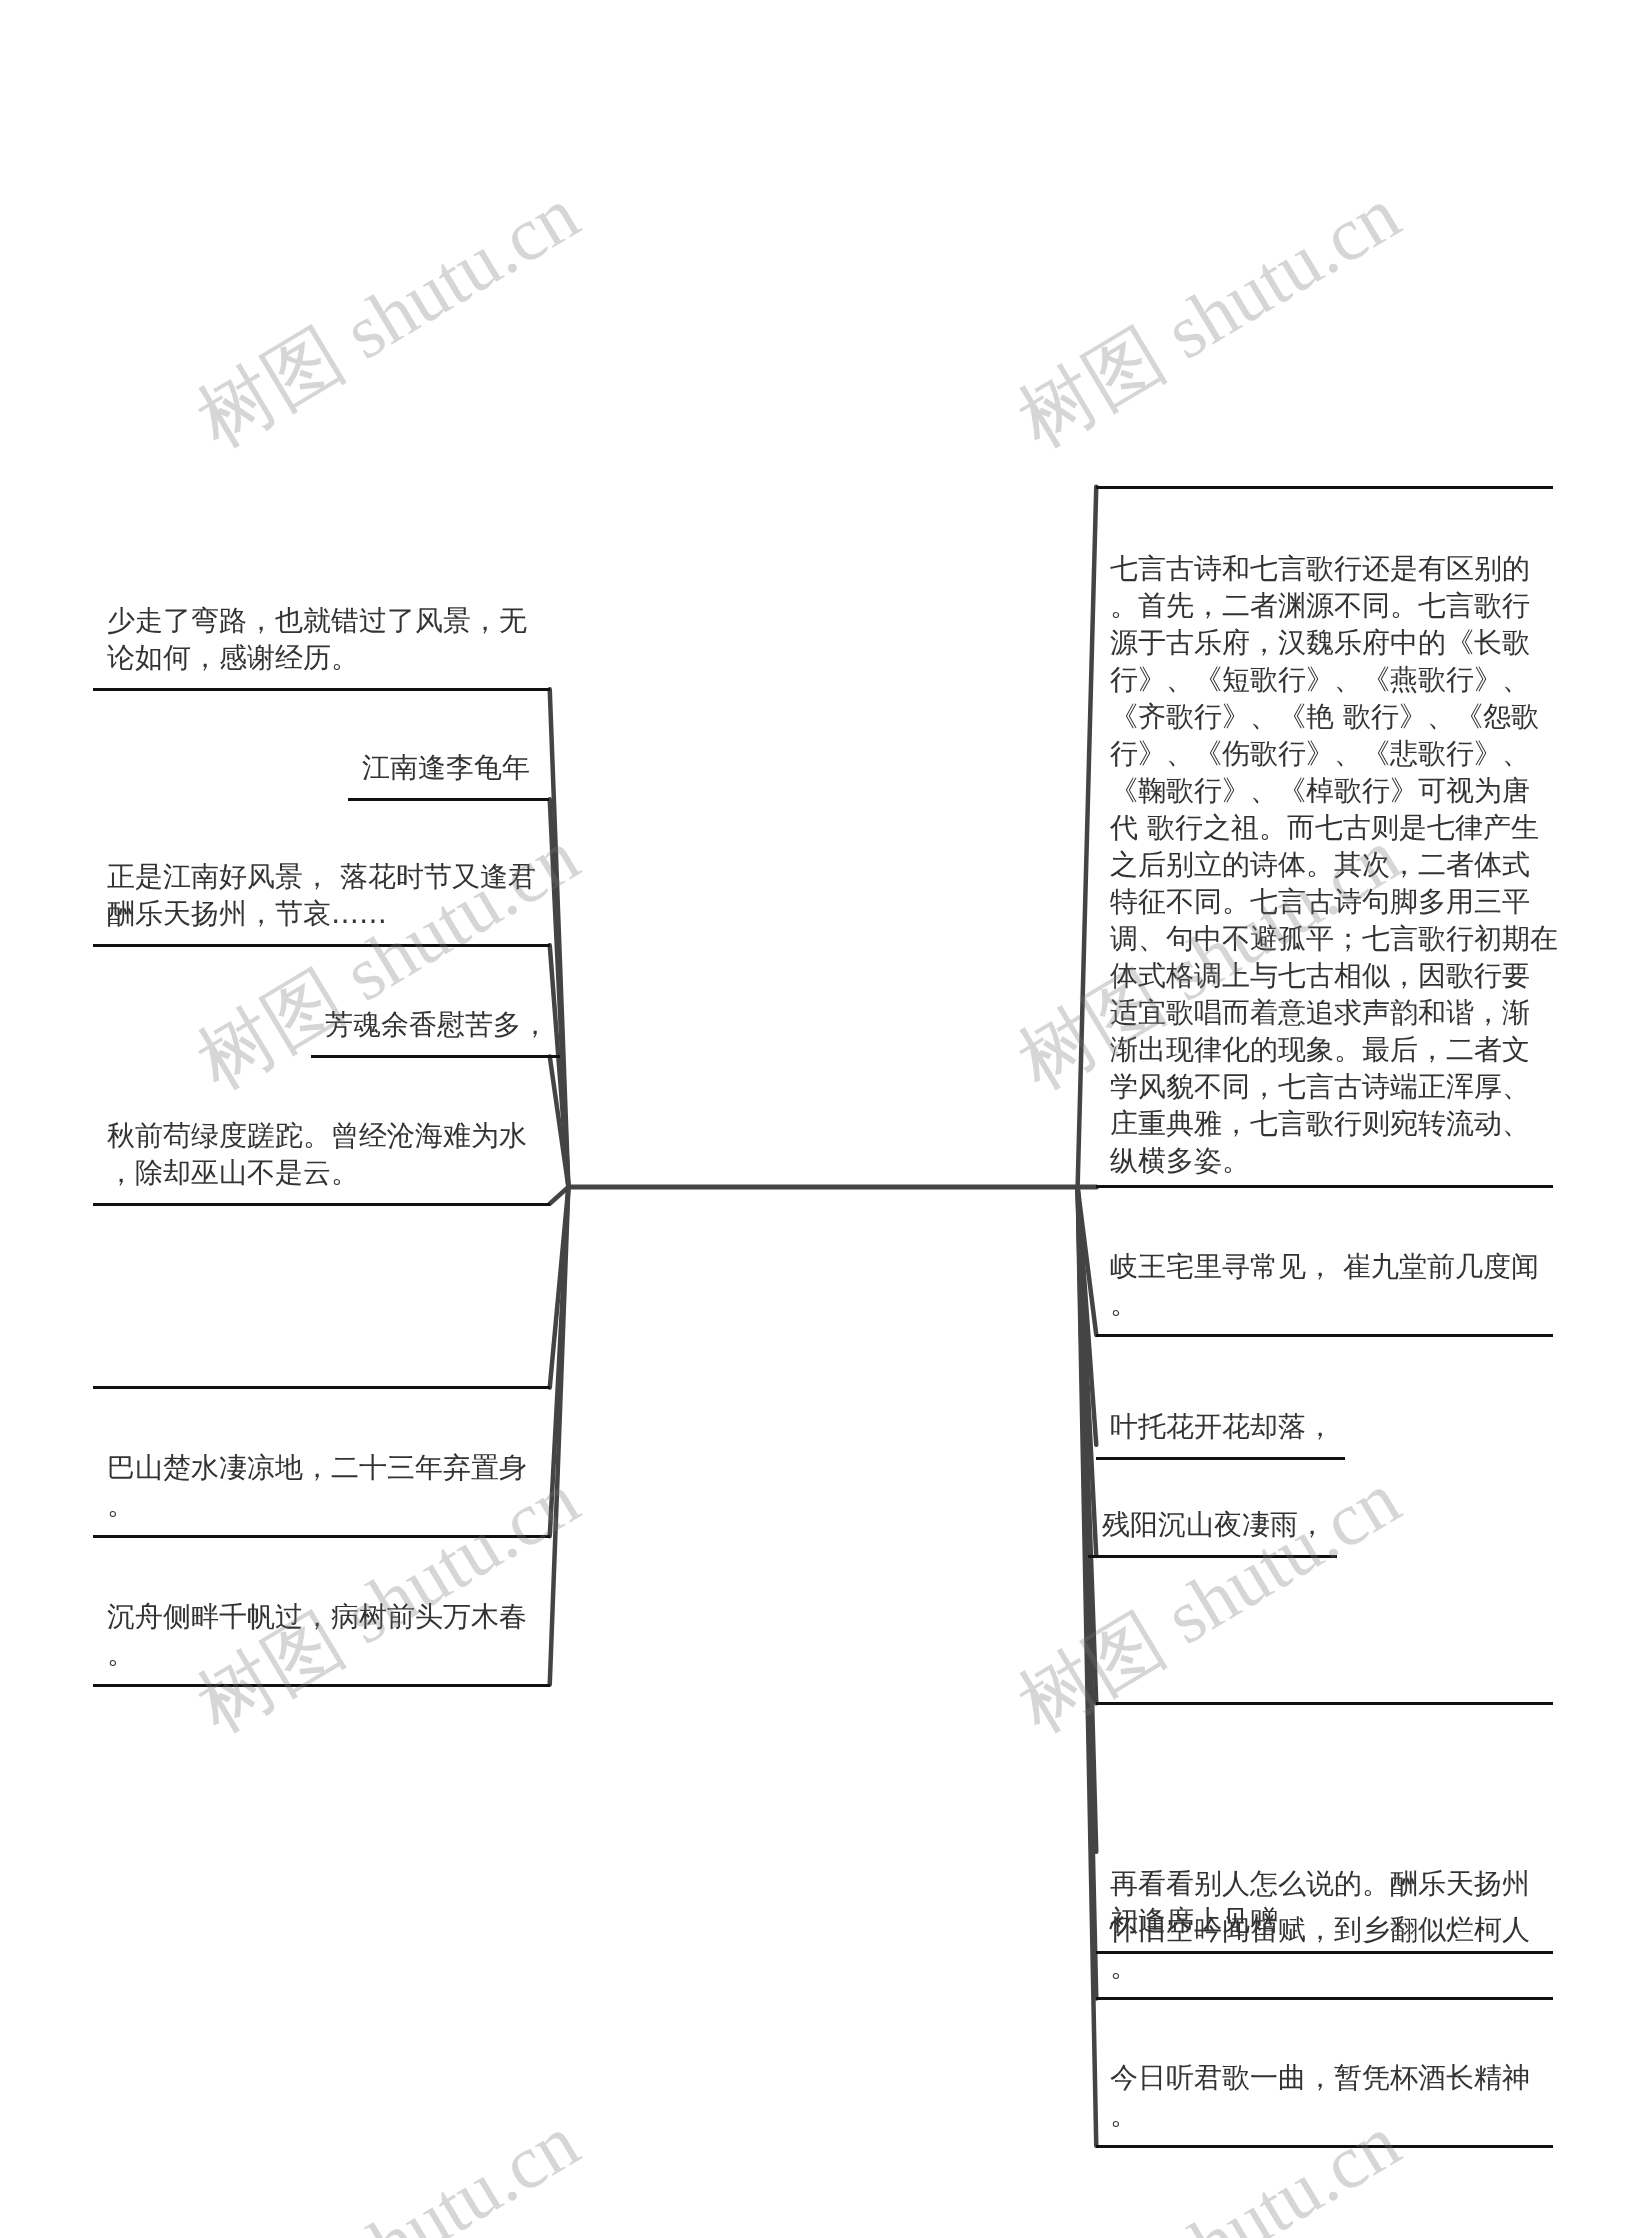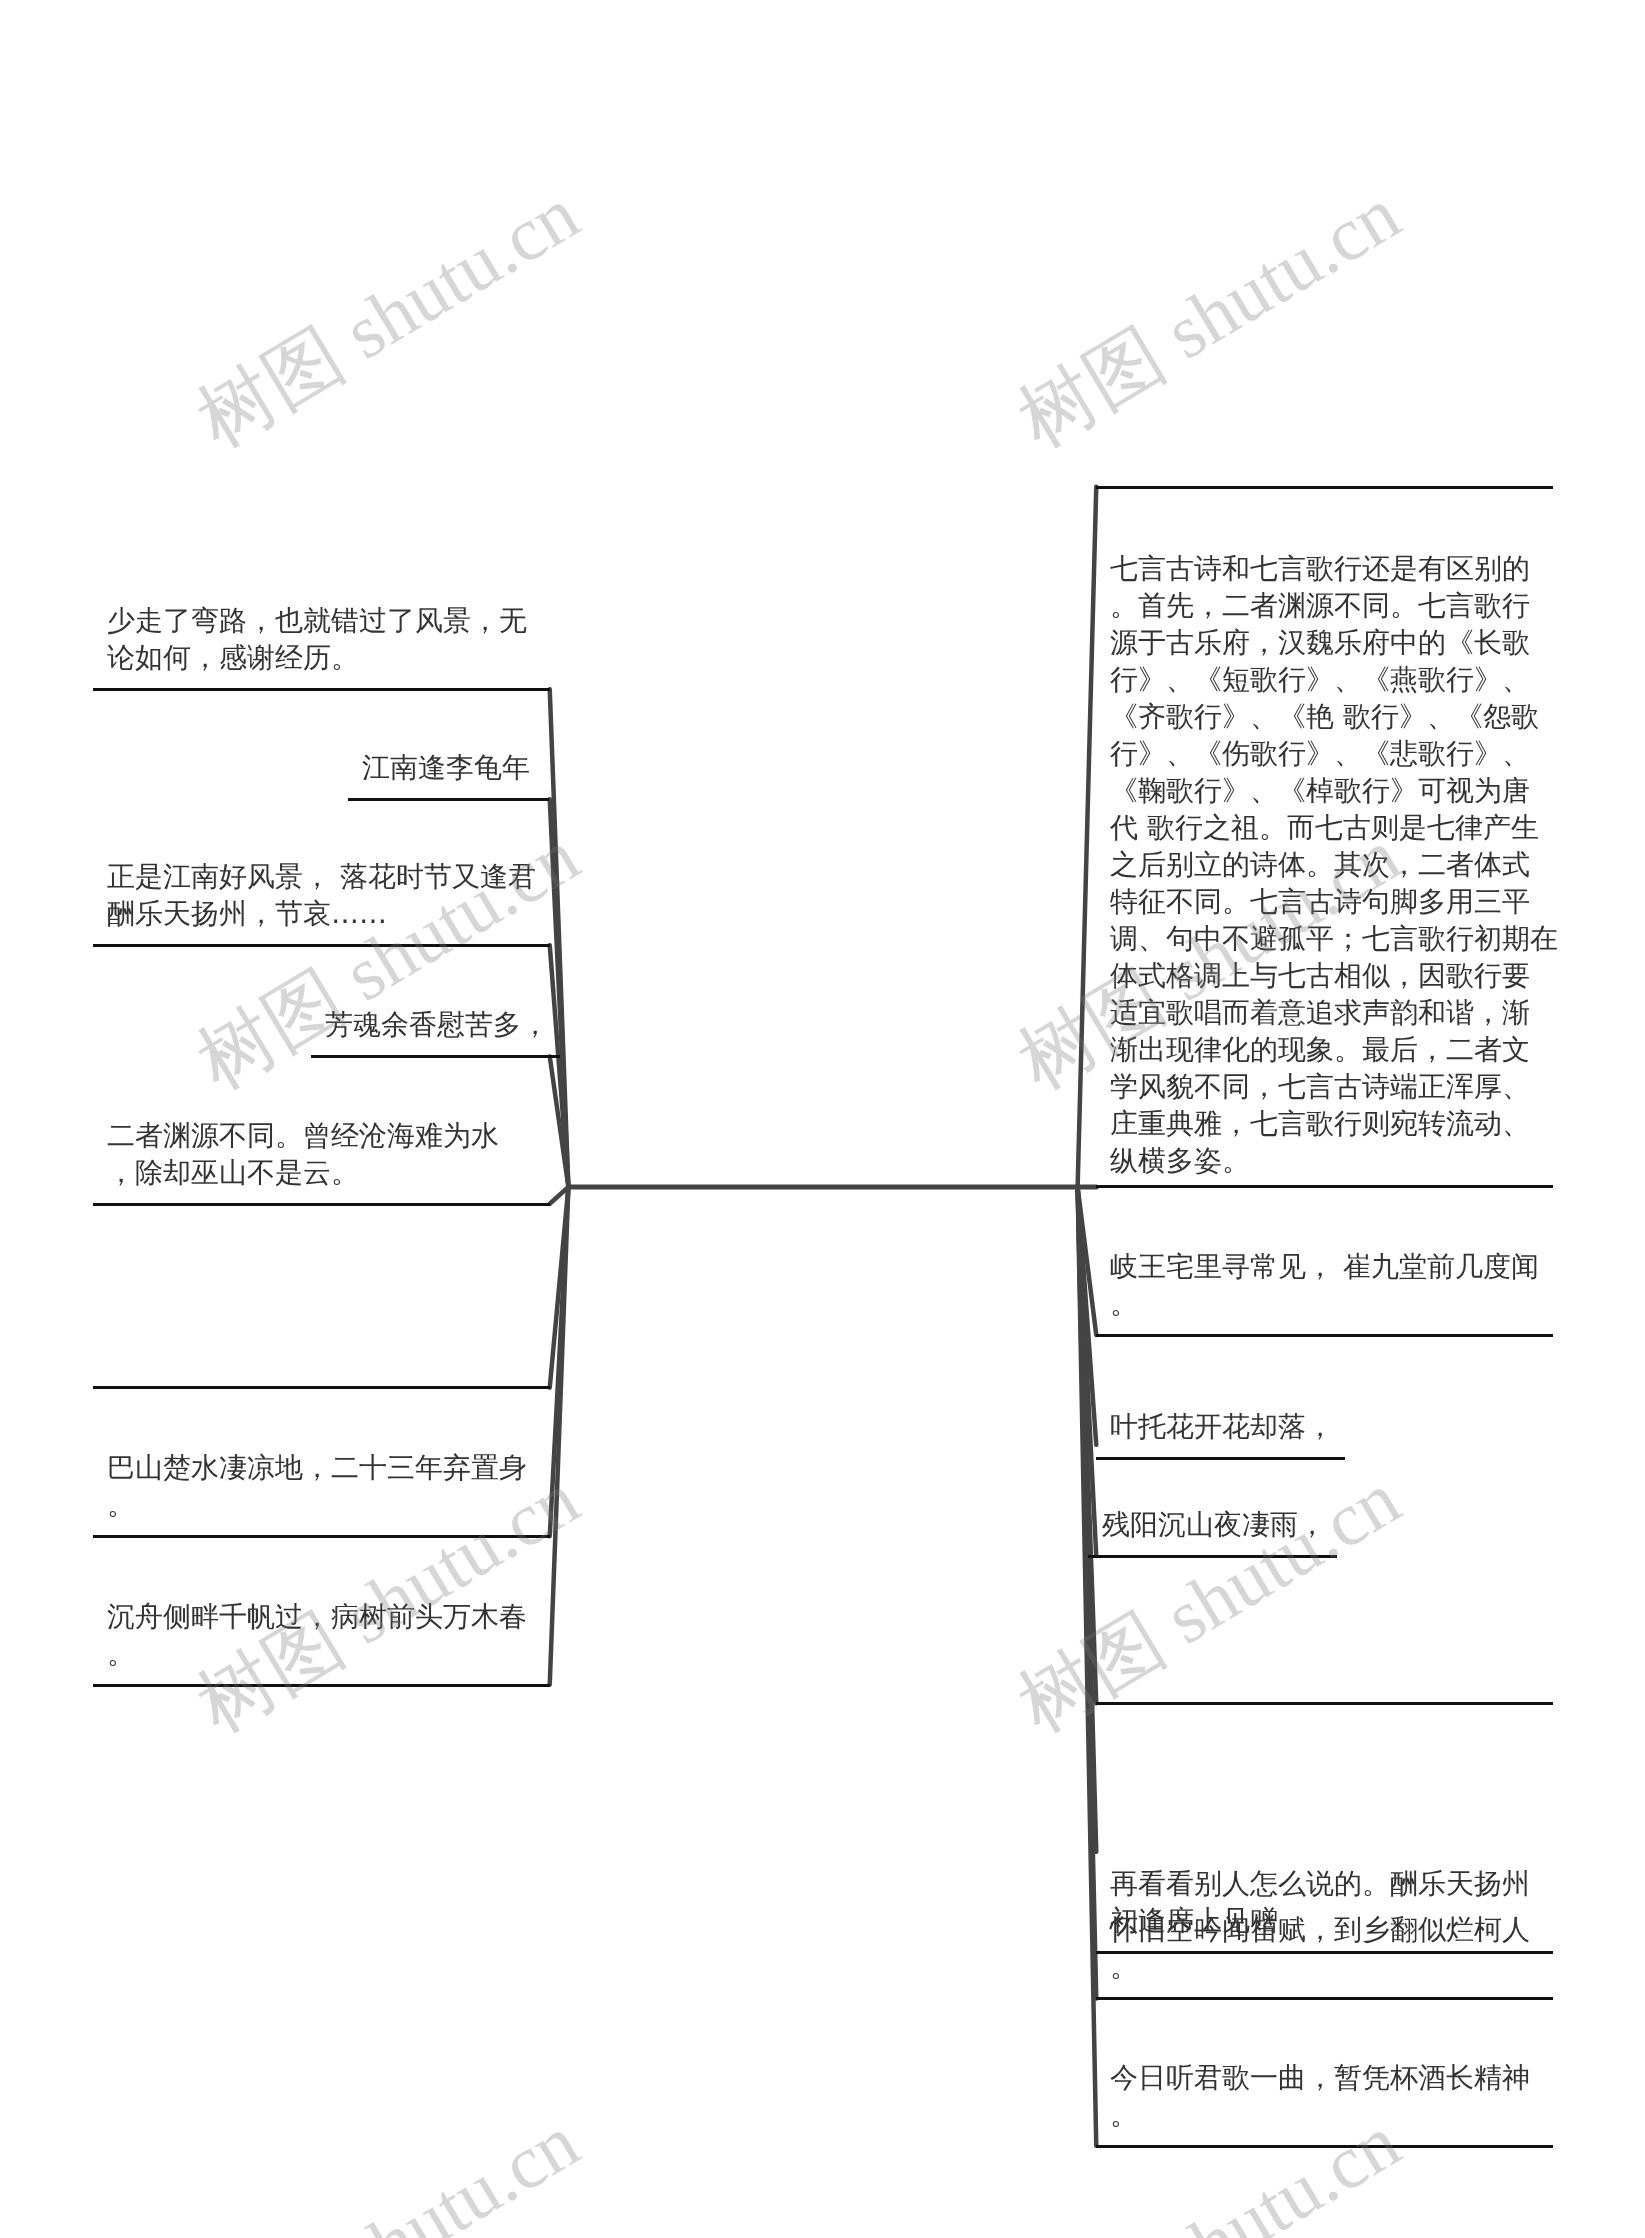--- a/index.html
+++ b/index.html
@@ -104,21 +104,21 @@
 <div class="node" style="left:93px; top:858px; width:457px; height:89px;">
   <div class="node-text">正是江南好风景， 落花时节又逢君
 酬乐天扬州，节哀……</div>
   <div class="node-underline"></div>
 </div>
 <div class="node" style="left:311px; top:1006px; width:249px; height:52px;text-align:right;">
   <div class="node-text">芳魂余香慰苦多，</div>
   <div class="node-underline"></div>
 </div>
 <div class="node" style="left:93px; top:1117px; width:457px; height:89px;">
-  <div class="node-text">二者渊源不同。曾经沧海难为水
+  <div class="node-text">秋前苟绿度蹉跎。曾经沧海难为水
 ，除却巫山不是云。</div>
   <div class="node-underline"></div>
 </div>
 <div class="node" style="left:93px; top:1264px; width:457px; height:125px;">
   <div class="node-underline"></div>
 </div>
 <div class="node" style="left:93px; top:1449px; width:457px; height:89px;">
   <div class="node-text">巴山楚水凄凉地，二十三年弃置身
 。</div>
   <div class="node-underline"></div>

